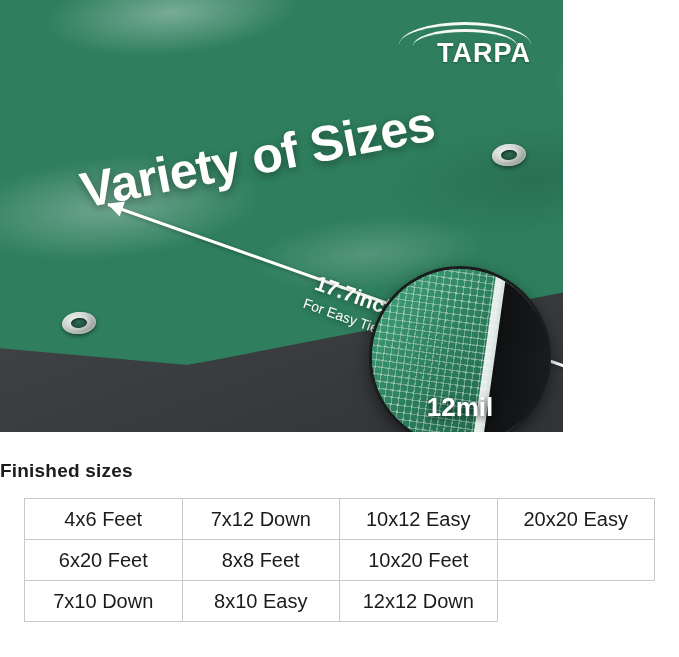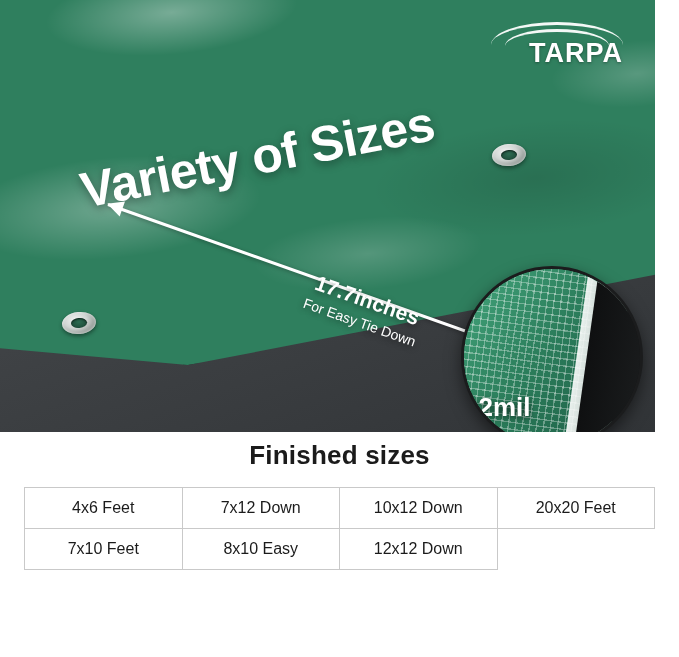--- a/index.html
+++ b/index.html
@@ -16,21 +16,21 @@
   .page {
     position: relative;
     width: 679px;
     height: 657px;
     background: #ffffff;
   }
 
   
   .photo {
     position: relative;
-    width: 655px;
+    width: 563px;
     height: 432px;
     overflow: hidden;
     background: #3f4346;
   }
   
   .bg-dark {
     position: absolute;
     inset: 0;
     background:
       linear-gradient(160deg, #55585a 0%, #44474a 35%, #3a3d40 70%, #313437 100%);
@@ -231,56 +231,55 @@
     right: -6px; top: -10px;
     width: 60px; height: 210px;
     transform: rotate(8deg);
     background: linear-gradient(90deg, #0f1011 0%, #1a1c1d 100%);
   }
   .inset-label {
     position: absolute;
     left: 0;
     right: 0;
     bottom: 22px;
-    text-align: left;
+    text-align: center;
     color: #ffffff;
     font-size: 26px;
     font-weight: bold;
     text-shadow: 0 2px 6px rgba(0,0,0,0.7);
   }
 
   
   .lower {
     position: absolute;
     left: 0;
     top: 432px;
     width: 679px;
     height: 225px;
     background: #ffffff;
   }
   .sizes-title {
-    text-align: center;
-    font-size: 26px;
+    font-size: 19px;
     font-weight: bold;
     color: #1b1b1b;
-    margin-top: 8px;
+    margin-top: 28px;
     letter-spacing: 0.2px;
   }
   table.sizes {
     margin: 16px auto 0 auto;
     border-collapse: collapse;
     width: 631px;
     table-layout: fixed;
   }
   table.sizes td {
     border: 1px solid #c9c9c9;
     height: 38px;
     text-align: center;
     vertical-align: middle;
-    font-size: 16px;
+    font-size: 20px;
     color: #1b1b1b;
   }
   table.sizes tr.last td.blank {
     border: none;
   }
 </style>
 </head>
 <body>
 
 <div class="page">
@@ -317,25 +316,31 @@
   </div>
 
   <div class="lower">
     <div class="sizes-title">Finished sizes</div>
 
     <table class="sizes">
       <tbody>
         <tr>
           <td>4x6 Feet</td>
           <td>7x12 Down</td>
-          <td>10x12 Down</td>
-          <td>20x20 Feet</td>
+          <td>10x12 Easy</td>
+          <td>20x20 Easy</td>
+        </tr>
+        <tr>
+          <td>6x20 Feet</td>
+          <td>8x8 Feet</td>
+          <td>10x20 Feet</td>
+          <td class="blank"></td>
         </tr>
         <tr class="last">
-          <td>7x10 Feet</td>
+          <td>7x10 Down</td>
           <td>8x10 Easy</td>
           <td>12x12 Down</td>
           <td class="blank"></td>
         </tr>
       </tbody>
     </table>
   </div>
 
 </div>
 

